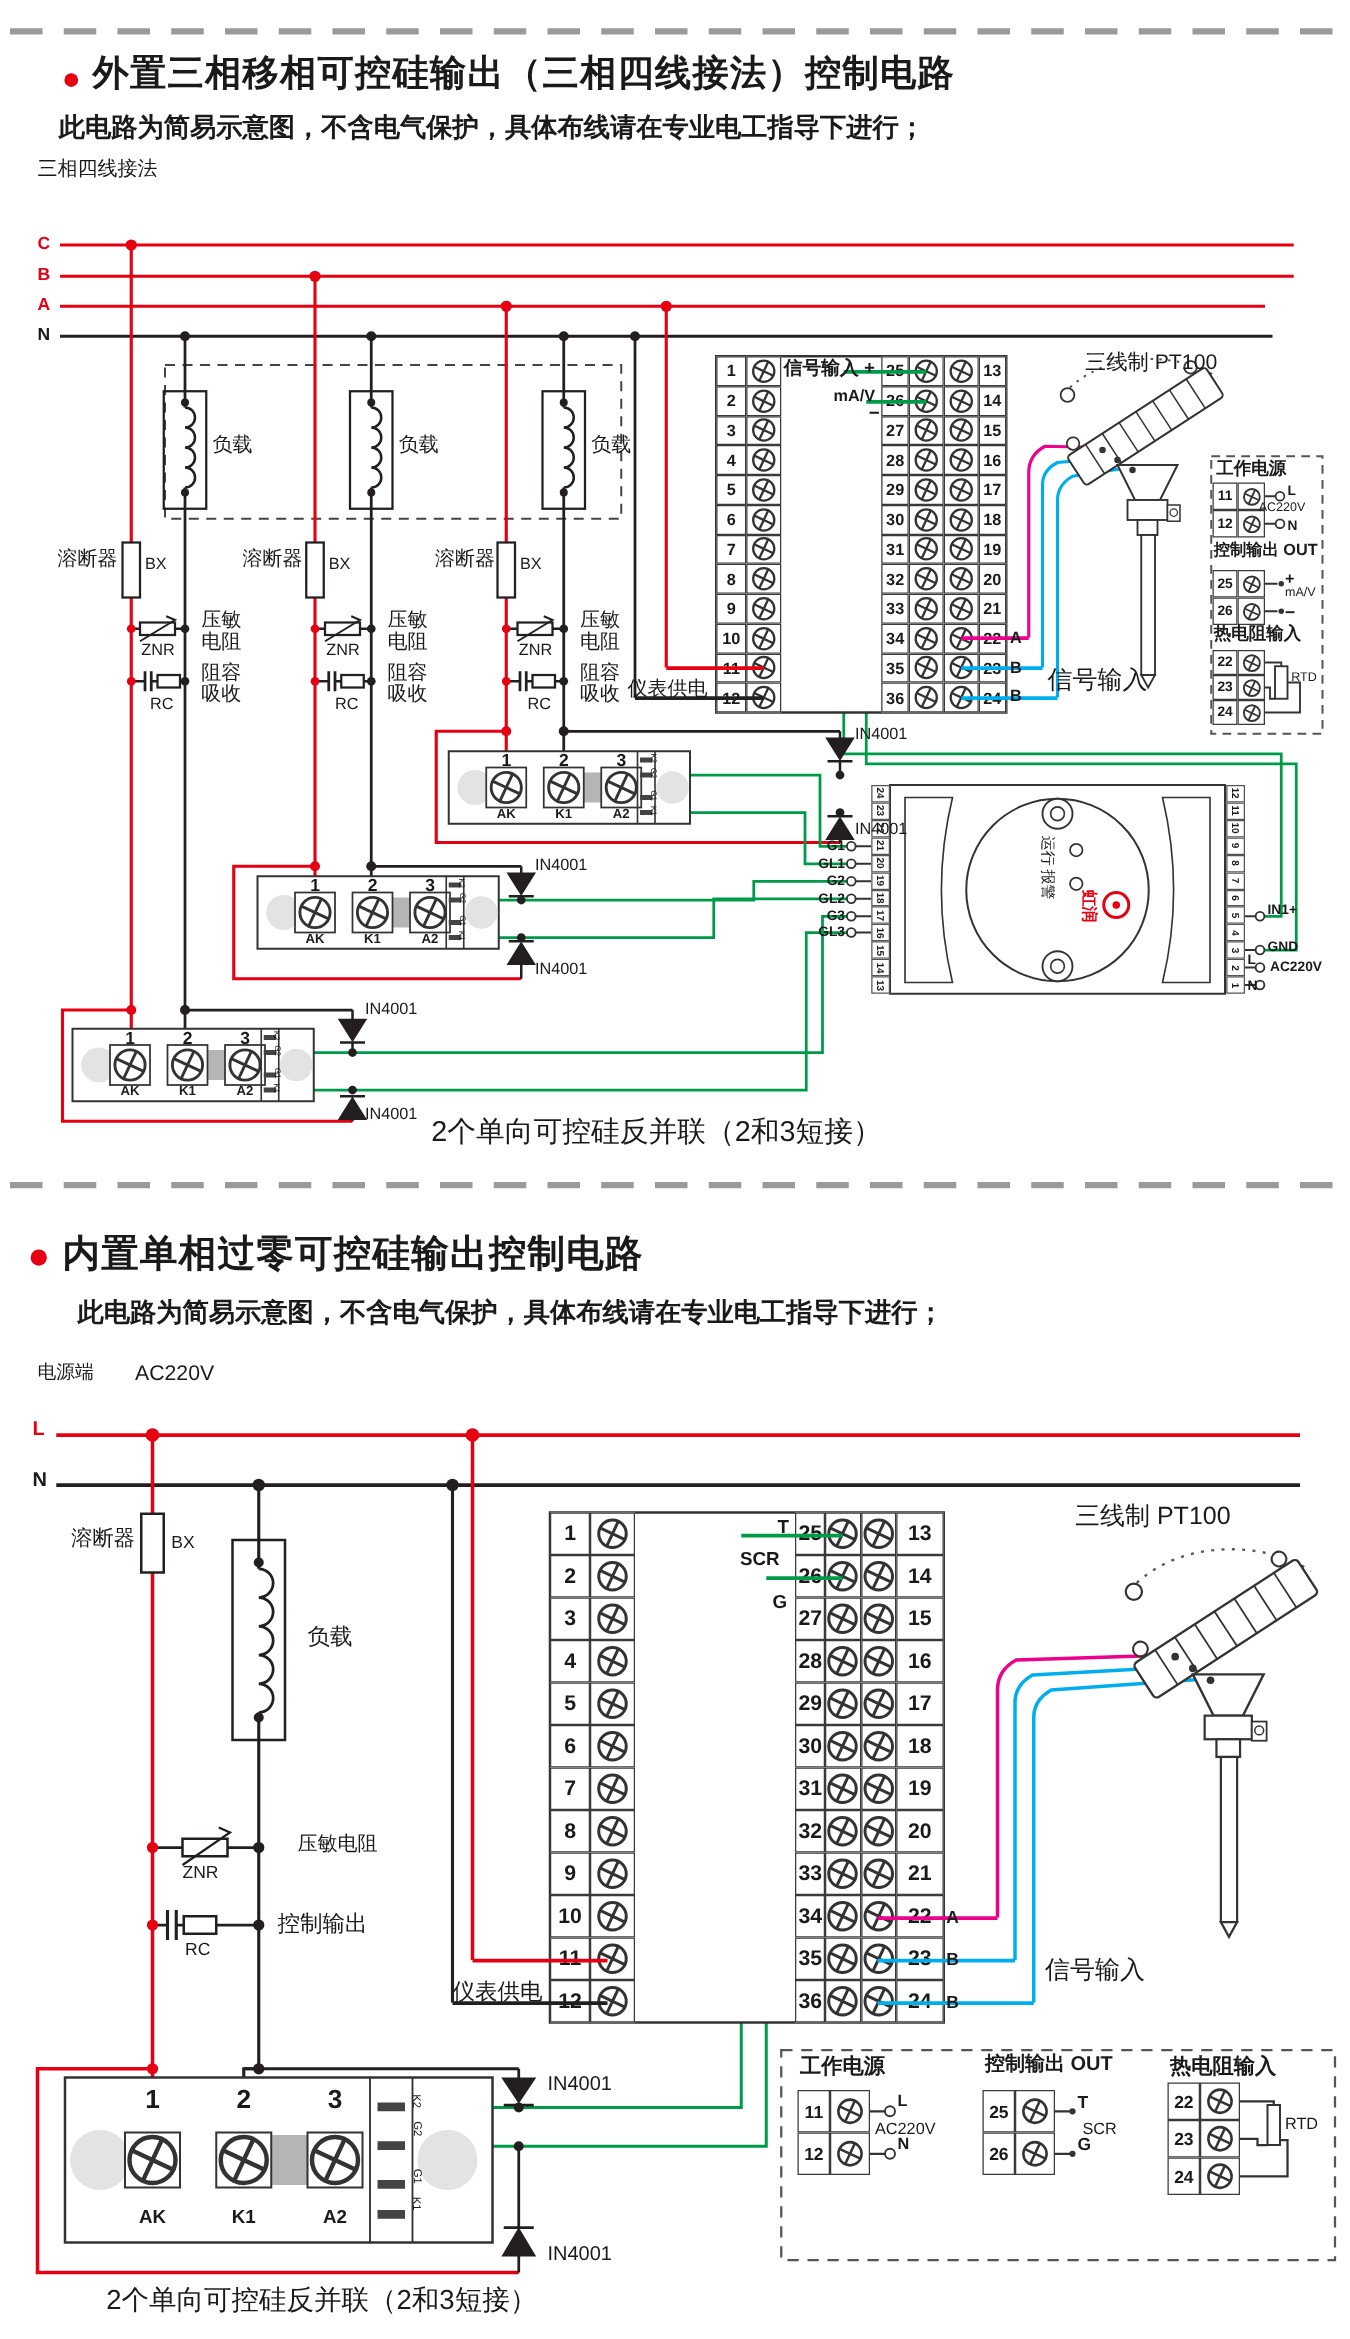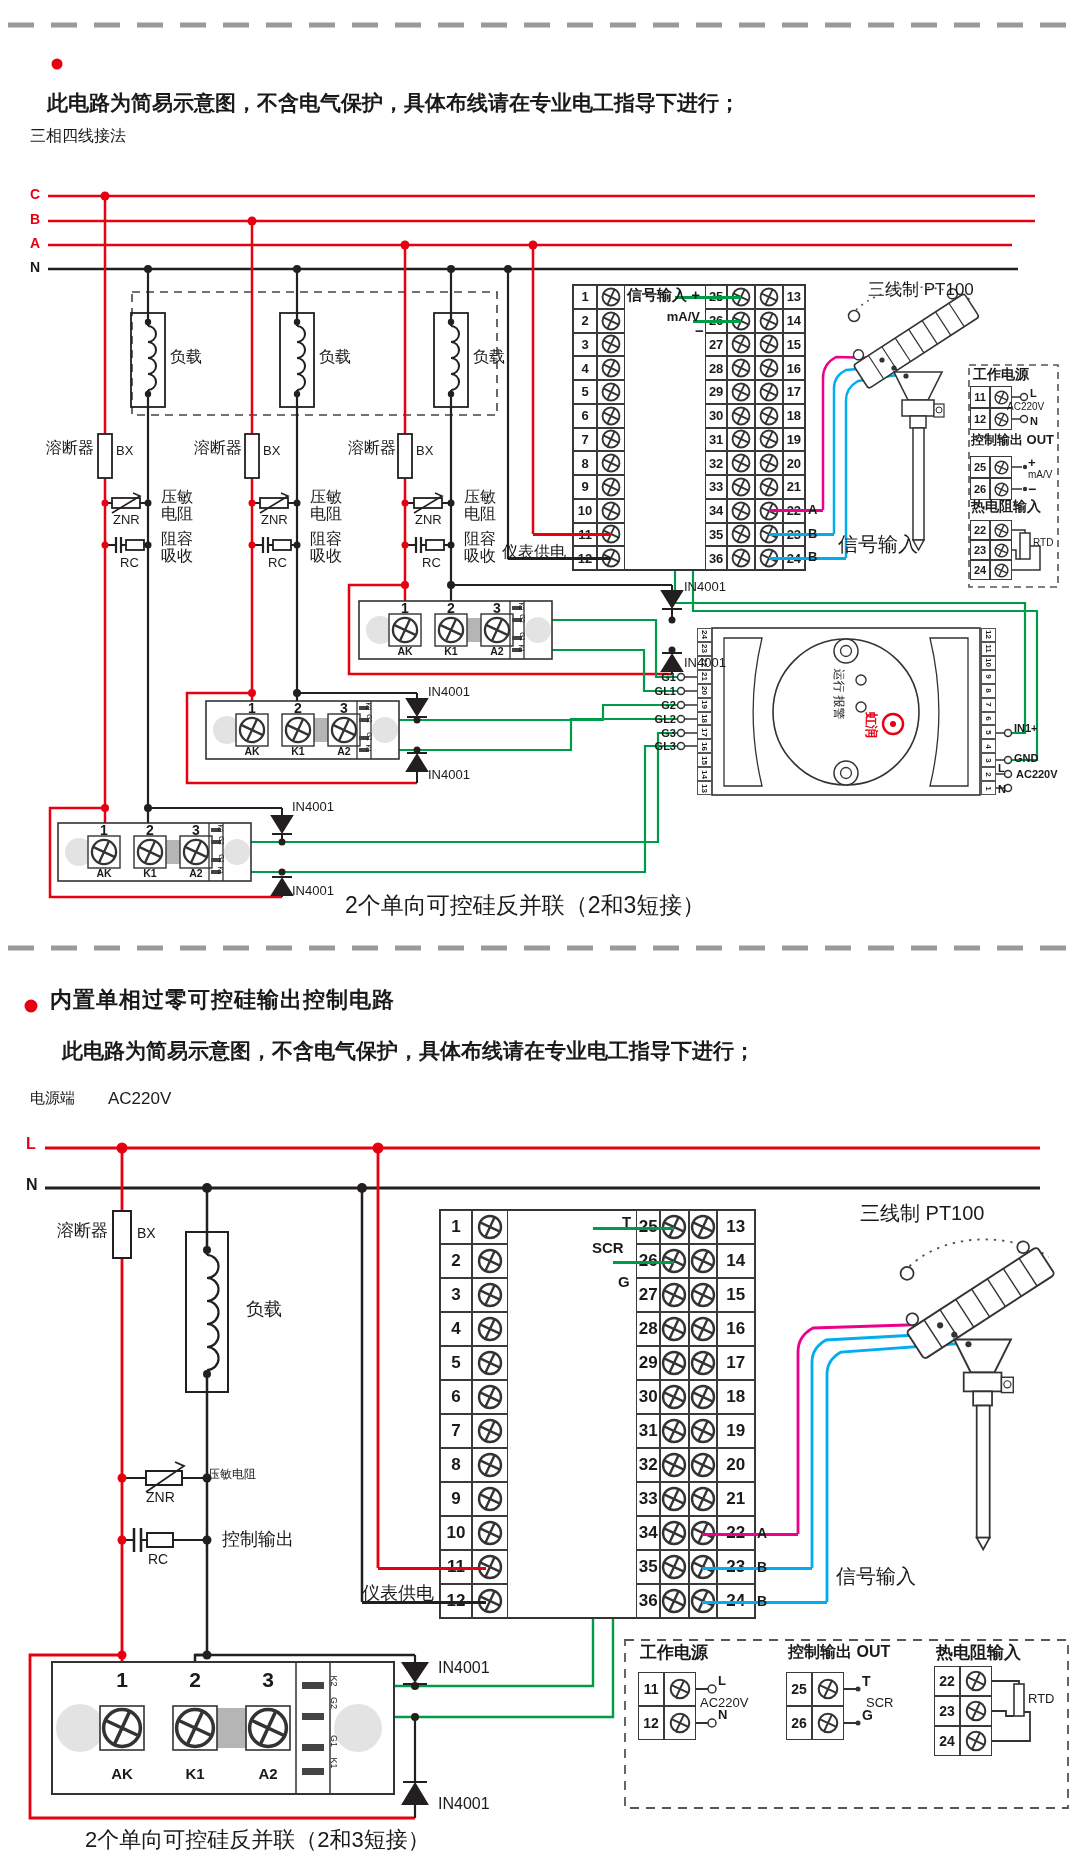--- a/index.html
+++ b/index.html
@@ -1483,20 +1483,21 @@
 <div class="wire" style="left:769px;top:533px;width:65px;background:#00aeef"></div>
 <div class="wire" style="left:769px;top:557px;width:77px;background:#00aeef"></div>
 <div class="wire" style="left:593px;top:1226.5px;width:81px;background:#009b48"></div>
 <div class="wire" style="left:613px;top:1260.5px;width:61px;background:#009b48"></div>
 <div class="wire" style="left:378px;top:1566.5px;width:108px;background:#e60012"></div>
 <div class="wire" style="left:362px;top:1600.5px;width:124px;background:#231f20"></div>
 <div class="wire" style="left:702px;top:1532.5px;width:96px;background:#ec008c"></div>
 <div class="wire" style="left:702px;top:1566.5px;width:110px;background:#00aeef"></div>
 <div class="wire" style="left:702px;top:1600.5px;width:125px;background:#00aeef"></div>
 
+<div class="lbl b" style="left:74px;top:44px;font-size:29px;letter-spacing:1px">外置三相移相可控硅输出（三相四线接法）控制电路</div>
 <div class="lbl b" style="left:47px;top:92px;font-size:21px">此电路为简易示意图，不含电气保护，具体布线请在专业电工指导下进行；</div>
 <div class="lbl" style="left:30px;top:128px;font-size:16px">三相四线接法</div>
 <div class="lbl b r" style="left:30px;top:187px;font-size:14px">C</div>
 <div class="lbl b r" style="left:30px;top:212px;font-size:14px">B</div>
 <div class="lbl b r" style="left:30px;top:236px;font-size:14px">A</div>
 <div class="lbl b" style="left:30px;top:260px;font-size:14px">N</div>
 <div class="lbl" style="left:170px;top:349px;font-size:16px">负载</div>
 <div class="lbl" style="left:319px;top:349px;font-size:16px">负载</div>
 <div class="lbl" style="left:473px;top:349px;font-size:16px">负载</div>
 <div class="lbl ra" style="left:14px;top:440px;width:80px;font-size:16px">溶断器</div>
@@ -1547,30 +1548,30 @@
 <div class="lbl b" style="left:1030px;top:388px;font-size:11px">L</div>
 <div class="lbl" style="left:1007px;top:402px;font-size:10px">AC220V</div>
 <div class="lbl b" style="left:1030px;top:416px;font-size:11px">N</div>
 <div class="lbl b" style="left:971px;top:433px;font-size:13px">控制输出 OUT</div>
 <div class="lbl b" style="left:1028px;top:456px;font-size:13px">+</div>
 <div class="lbl" style="left:1028px;top:470px;font-size:10px">mA/V</div>
 <div class="lbl b" style="left:1028px;top:482px;font-size:14px">−</div>
 <div class="lbl b" style="left:971px;top:499px;font-size:14px">热电阻输入</div>
 <div class="lbl" style="left:1033px;top:538px;font-size:10px">RTD</div>
 
-<div class="lbl b" style="left:50px;top:988px;font-size:22px;letter-spacing:1px">内置单相过零可控硅输出控制电路</div>
+<div class="lbl b" style="left:50px;top:988px;font-size:30px;letter-spacing:1px">内置单相过零可控硅输出控制电路</div>
 <div class="lbl b" style="left:62px;top:1040px;font-size:21px">此电路为简易示意图，不含电气保护，具体布线请在专业电工指导下进行；</div>
 <div class="lbl" style="left:30px;top:1090px;font-size:15px">电源端</div>
 <div class="lbl" style="left:108px;top:1090px;font-size:17px">AC220V</div>
 <div class="lbl b r" style="left:26px;top:1136px;font-size:16px">L</div>
 <div class="lbl b" style="left:26px;top:1177px;font-size:16px">N</div>
 <div class="lbl ra" style="left:28px;top:1222px;width:80px;font-size:17px">溶断器</div>
 <div class="lbl" style="left:137px;top:1226px;font-size:14px">BX</div>
 <div class="lbl" style="left:246px;top:1300px;font-size:18px">负载</div>
-<div class="lbl" style="left:208px;top:1468px;font-size:12px">压敏电阻</div>
+<div class="lbl" style="left:238px;top:1468px;font-size:16px">压敏电阻</div>
 <div class="lbl" style="left:146px;top:1490px;font-size:14px">ZNR</div>
 <div class="lbl" style="left:222px;top:1530px;font-size:18px">控制输出</div>
 <div class="lbl" style="left:148px;top:1552px;font-size:14px">RC</div>
 <div class="lbl b" style="left:622px;top:1214px;font-size:15px">T</div>
 <div class="lbl b" style="left:592px;top:1240px;font-size:15px">SCR</div>
 <div class="lbl b" style="left:618px;top:1274px;font-size:15px">G</div>
 <div class="lbl ra" style="left:334px;top:1584px;width:100px;font-size:18px">仪表供电</div>
 <div class="lbl b" style="left:757px;top:1526px;font-size:14px">A</div>
 <div class="lbl b" style="left:757px;top:1560px;font-size:14px">B</div>
 <div class="lbl b" style="left:757px;top:1594px;font-size:14px">B</div>

